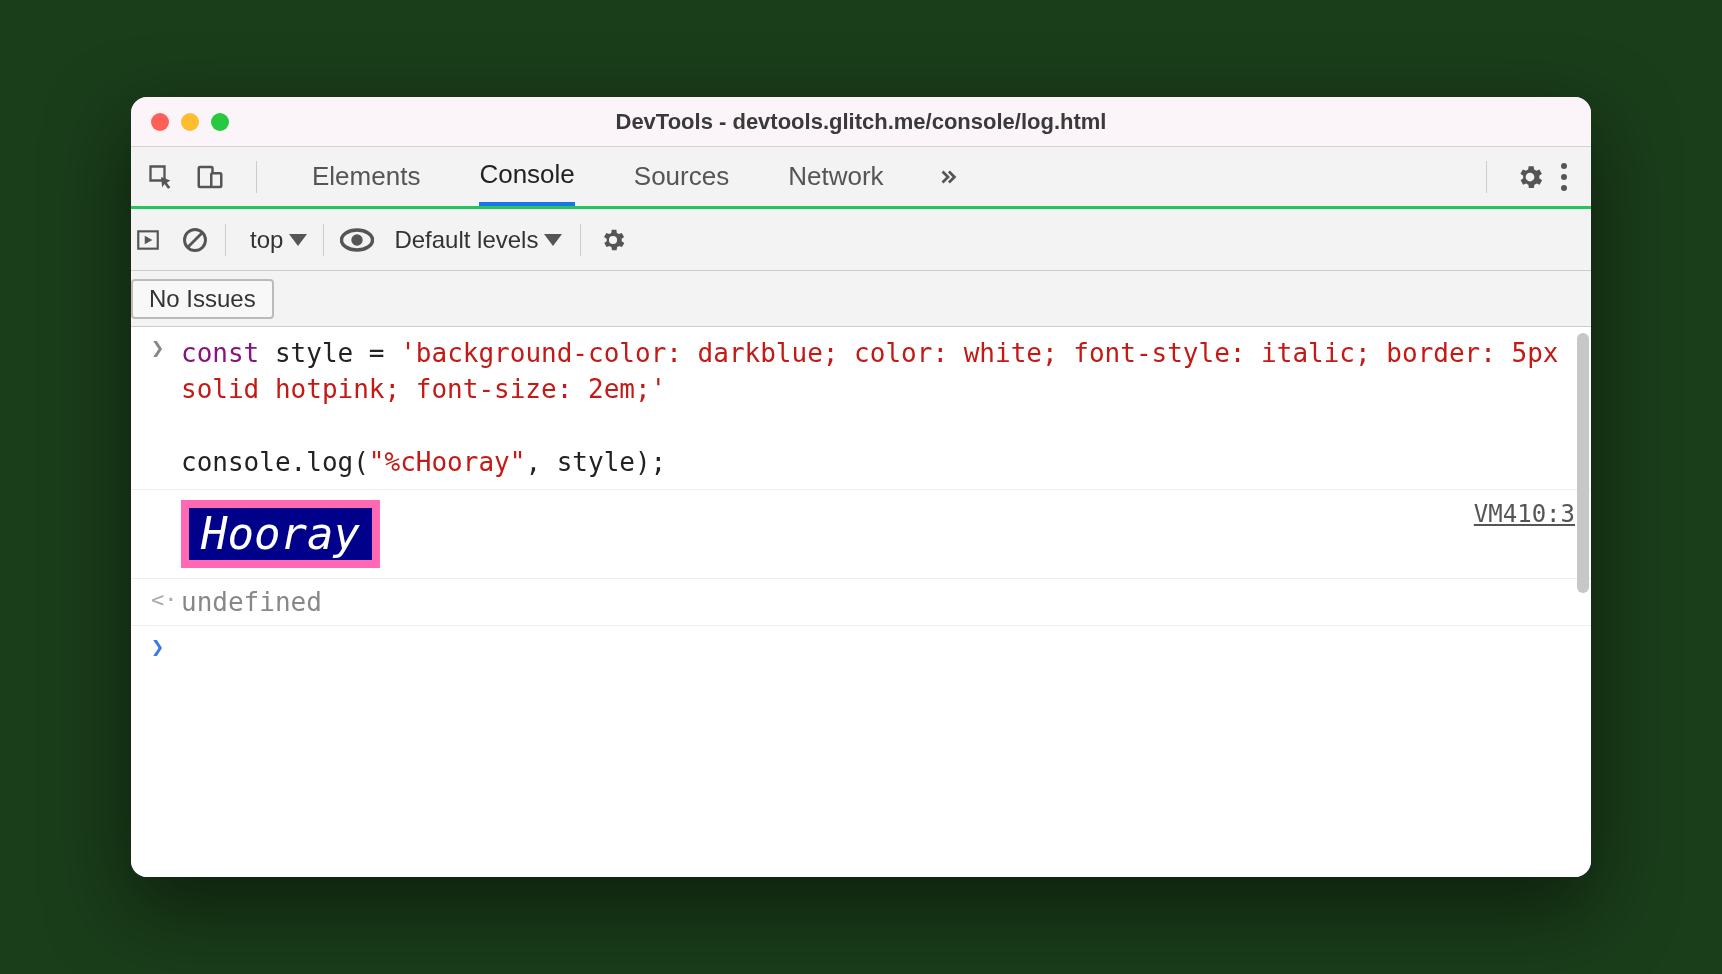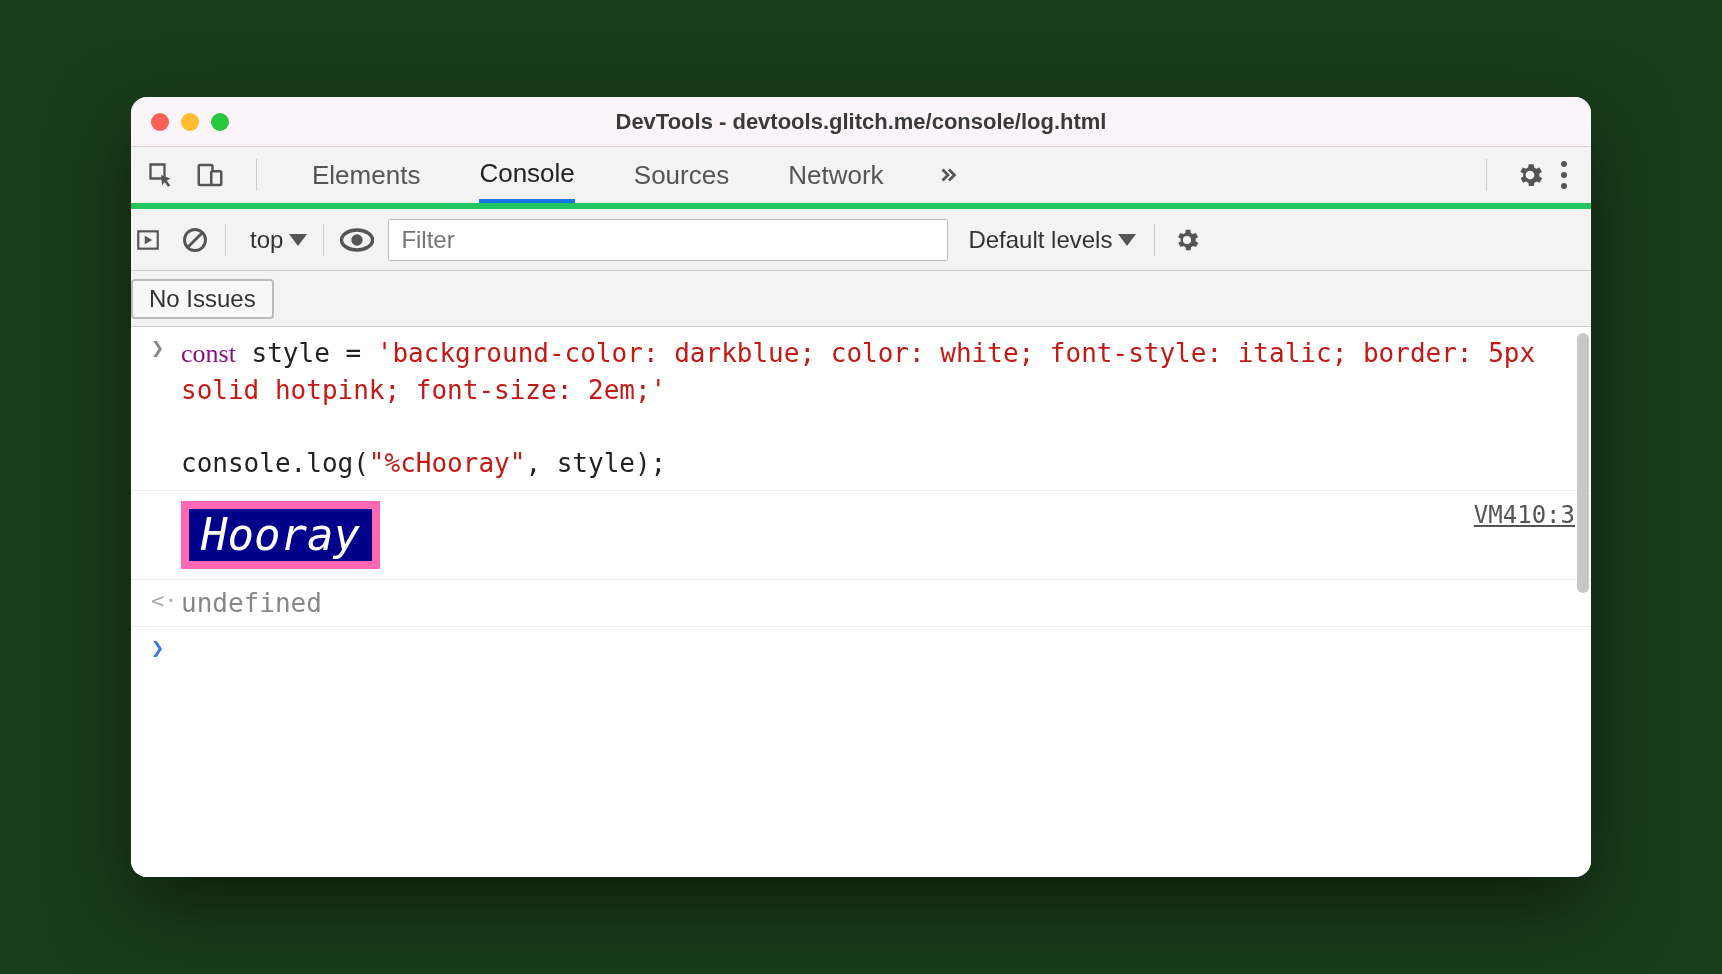--- a/index.html
+++ b/index.html
@@ -31,21 +31,21 @@
 .tl.green { background: #28c840; }
 .title {
   position: absolute; left: 0; right: 0; text-align: center;
   color: #3a3a3a; font-size: 22px; font-weight: 600;
   pointer-events: none;
 }
 
 .tabs {
   height: 62px;
   background: #f3f3f3;
-  border-bottom: 6px solid #22c55e;
+  border-bottom: 3px solid #22c55e;
   display: flex; align-items: center;
   padding: 0 16px;
   gap: 11px;
 }
 .tabs-left-icons { display: flex; align-items: center; gap: 20px; }
 .divider { width: 1px; height: 32px; background: #ccc; margin: 0 20px; }
 .tab { font-size: 26px; color: #555; margin: 0 24px; cursor: pointer; height: 100%; display: flex; align-items: center; }
 .tab.active { color: #222; font-weight: 500; border-bottom: 4px solid #1a73e8; }
 .tabs-spacer { flex: 1; }
 .tabs-right { display: flex; align-items: center; gap: 8px; }
@@ -76,21 +76,21 @@
 }
 
 .console-area { flex: 1; overflow: auto; background: #fff; position: relative; }
 .entry { border-bottom: 1px solid #eee; padding: 8px 16px 8px 50px; position: relative; font-family: Menlo, Consolas, monospace; font-size: 26px; }
 .entry .marker { position: absolute; left: 20px; top: 8px; color: #888; font-size: 22px; }
 .entry .marker.input { color: #888; }
 .entry .marker.return { color: #aaa; }
 .entry .marker.prompt { color: #3b78e7; font-weight: bold; }
 
 .code-input { line-height: 1.4; white-space: pre-wrap; word-break: break-word; }
-.kw { color: #881280; font-family: Liberation Serif, serif; }
+.kw { color: #881280; }
 .str { color: #c41a16; }
 .plain { color: #222; }
 
 .output-row { display: flex; justify-content: space-between; align-items: flex-start; }
 .styled-output {
   background-color: darkblue; color: white;
   font-style: italic; border: 8px solid hotpink;
   font-size: 44px; font-family: Menlo, Consolas, monospace;
   padding: 0 12px; line-height: 1.2;
 }
@@ -180,21 +180,20 @@
       <span>top</span>
       <span class="triangle-down"></span>
     </div>
     <div class="divider" style="margin:0 16px;"></div>
     <span class="icon">
       <svg width="34" height="26" viewBox="0 0 24 18">
           <ellipse cx="12" cy="9" rx="11" ry="7" fill="none" stroke="#555" stroke-width="2.5"></ellipse>
           <circle cx="12" cy="9" r="4" fill="#555"></circle>
         </svg>
     </span>
-    <input class="filter-input" placeholder="Filter" style="">
     <div class="levels-selector">
       <span>Default levels</span>
       <span class="triangle-down"></span>
     </div>
     <div class="divider" style="margin:0 18px;"></div>
     <span class="icon">
       <svg class="gear-svg" width="28" height="28" viewBox="0 0 24 24">
           <path d="M19.4 13a7.5 7.5 0 000-2l2.1-1.6-2-3.5-2.5 1a7.5 7.5 0 00-1.7-1l-.4-2.6h-4l-.4 2.6a7.5 7.5 0 00-1.7 1l-2.5-1-2 3.5L6.6 11a7.5 7.5 0 000 2l-2.1 1.6 2 3.5 2.5-1a7.5 7.5 0 001.7 1l.4 2.6h4l.4-2.6a7.5 7.5 0 001.7-1l2.5 1 2-3.5zM12 15.5A3.5 3.5 0 1115.5 12 3.5 3.5 0 0112 15.5z"></path>
         </svg>
     </span>

